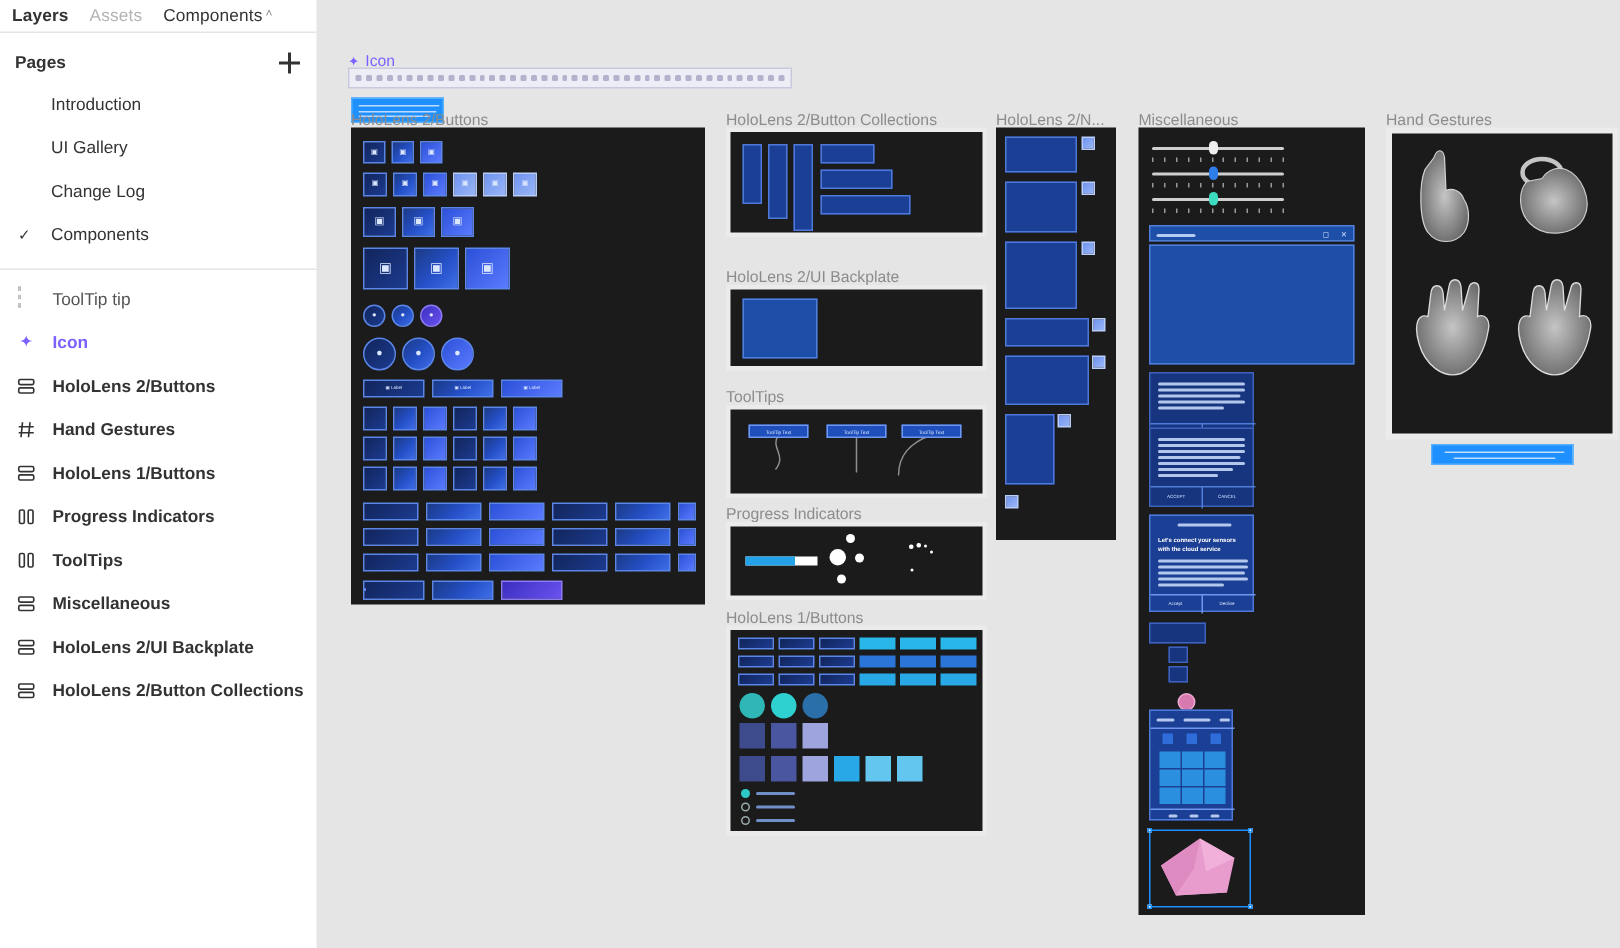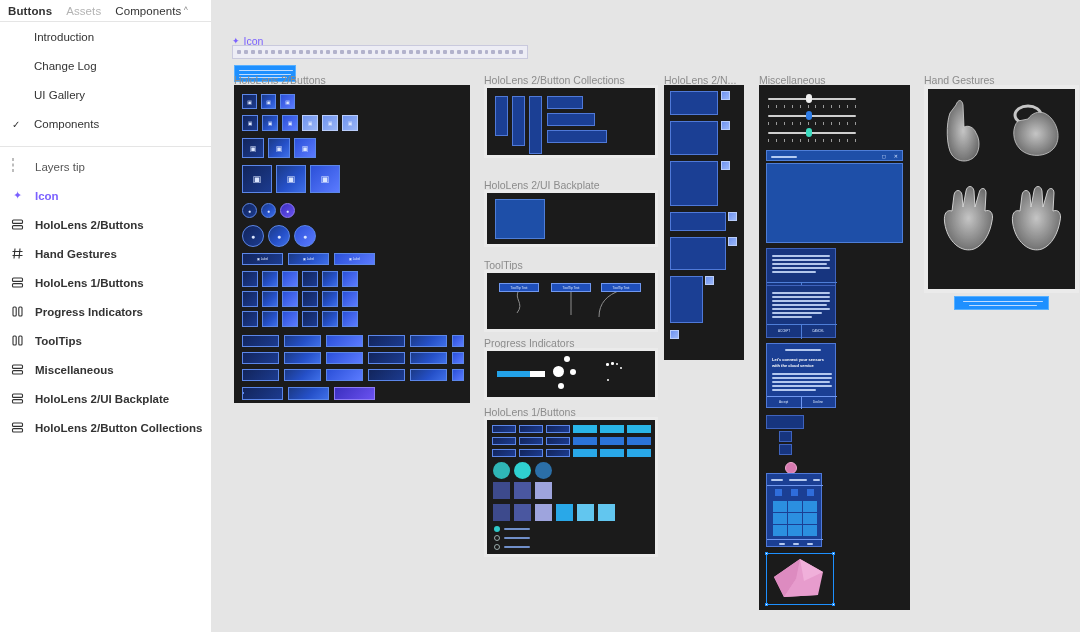--- a/index.html
+++ b/index.html
@@ -131,52 +131,56 @@
   }
 </style>
 </head>
 <body>
 
 <div class="app">
 
   <div class="sidebar">
 
     <div class="tabbar">
-      <span class="tab active">Buttons</span>
+      <span class="tab active">Layers</span>
       <span class="tab">Assets</span>
       <span style="display:flex;align-items:center;">
         <span class="tab plain">Components</span>
         <span class="chev">˄</span>
       </span>
     </div>
 
+    <div class="pages-head">
+      <span class="pages-title">Pages</span>
+      <span class="plus-btn"></span>
+    </div>
 
     <div>
       <div class="page-item">
         <span>Introduction</span>
       </div>
       <div class="page-item">
+        <span>UI Gallery</span>
+      </div>
+      <div class="page-item">
         <span>Change Log</span>
-      </div>
-      <div class="page-item">
-        <span>UI Gallery</span>
       </div>
       <div class="page-item">
         <span class="check">✓</span>
         <span>Components</span>
       </div>
     </div>
 
     <div class="divider"></div>
 
     <div style="padding-top:5px;">
 
       <div class="layer-item dim">
         <span class="ic"><span class="ic-frame"></span></span>
-        <span class="layer-label">Layers tip</span>
+        <span class="layer-label">ToolTip tip</span>
       </div>
 
       <div class="layer-item selected">
         <span class="ic ic-comp">✦</span>
         <span class="layer-label">Icon</span>
       </div>
 
       <div class="layer-item">
         <span class="ic ic-compset">
           <svg width="15" height="15" viewBox="0 0 15 15">

